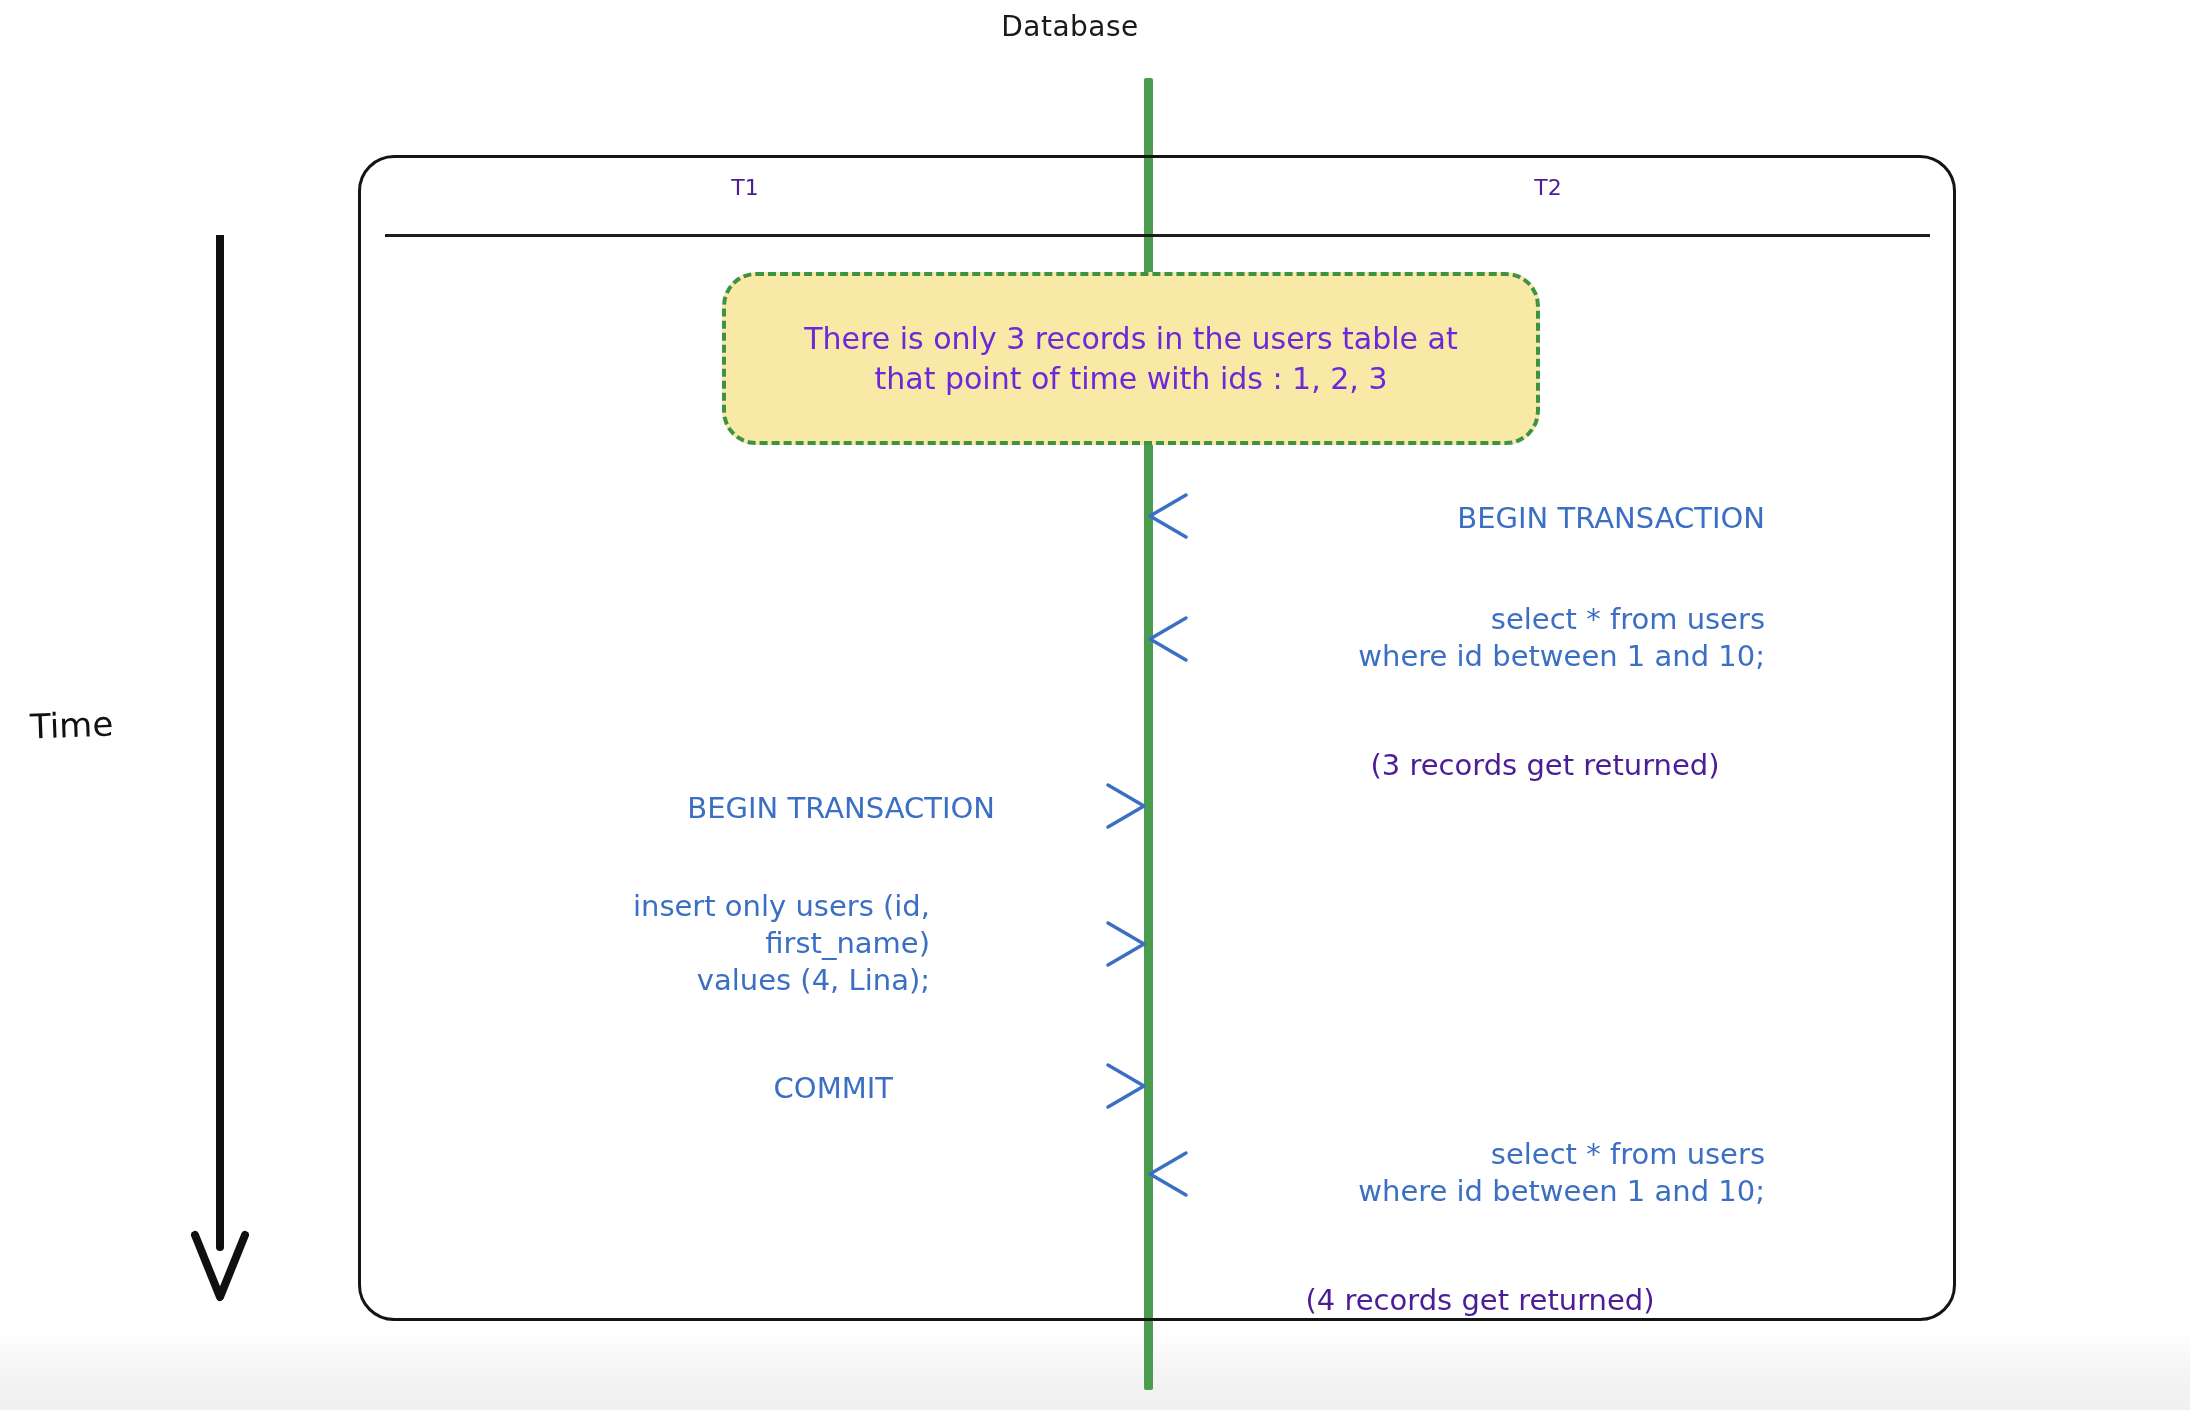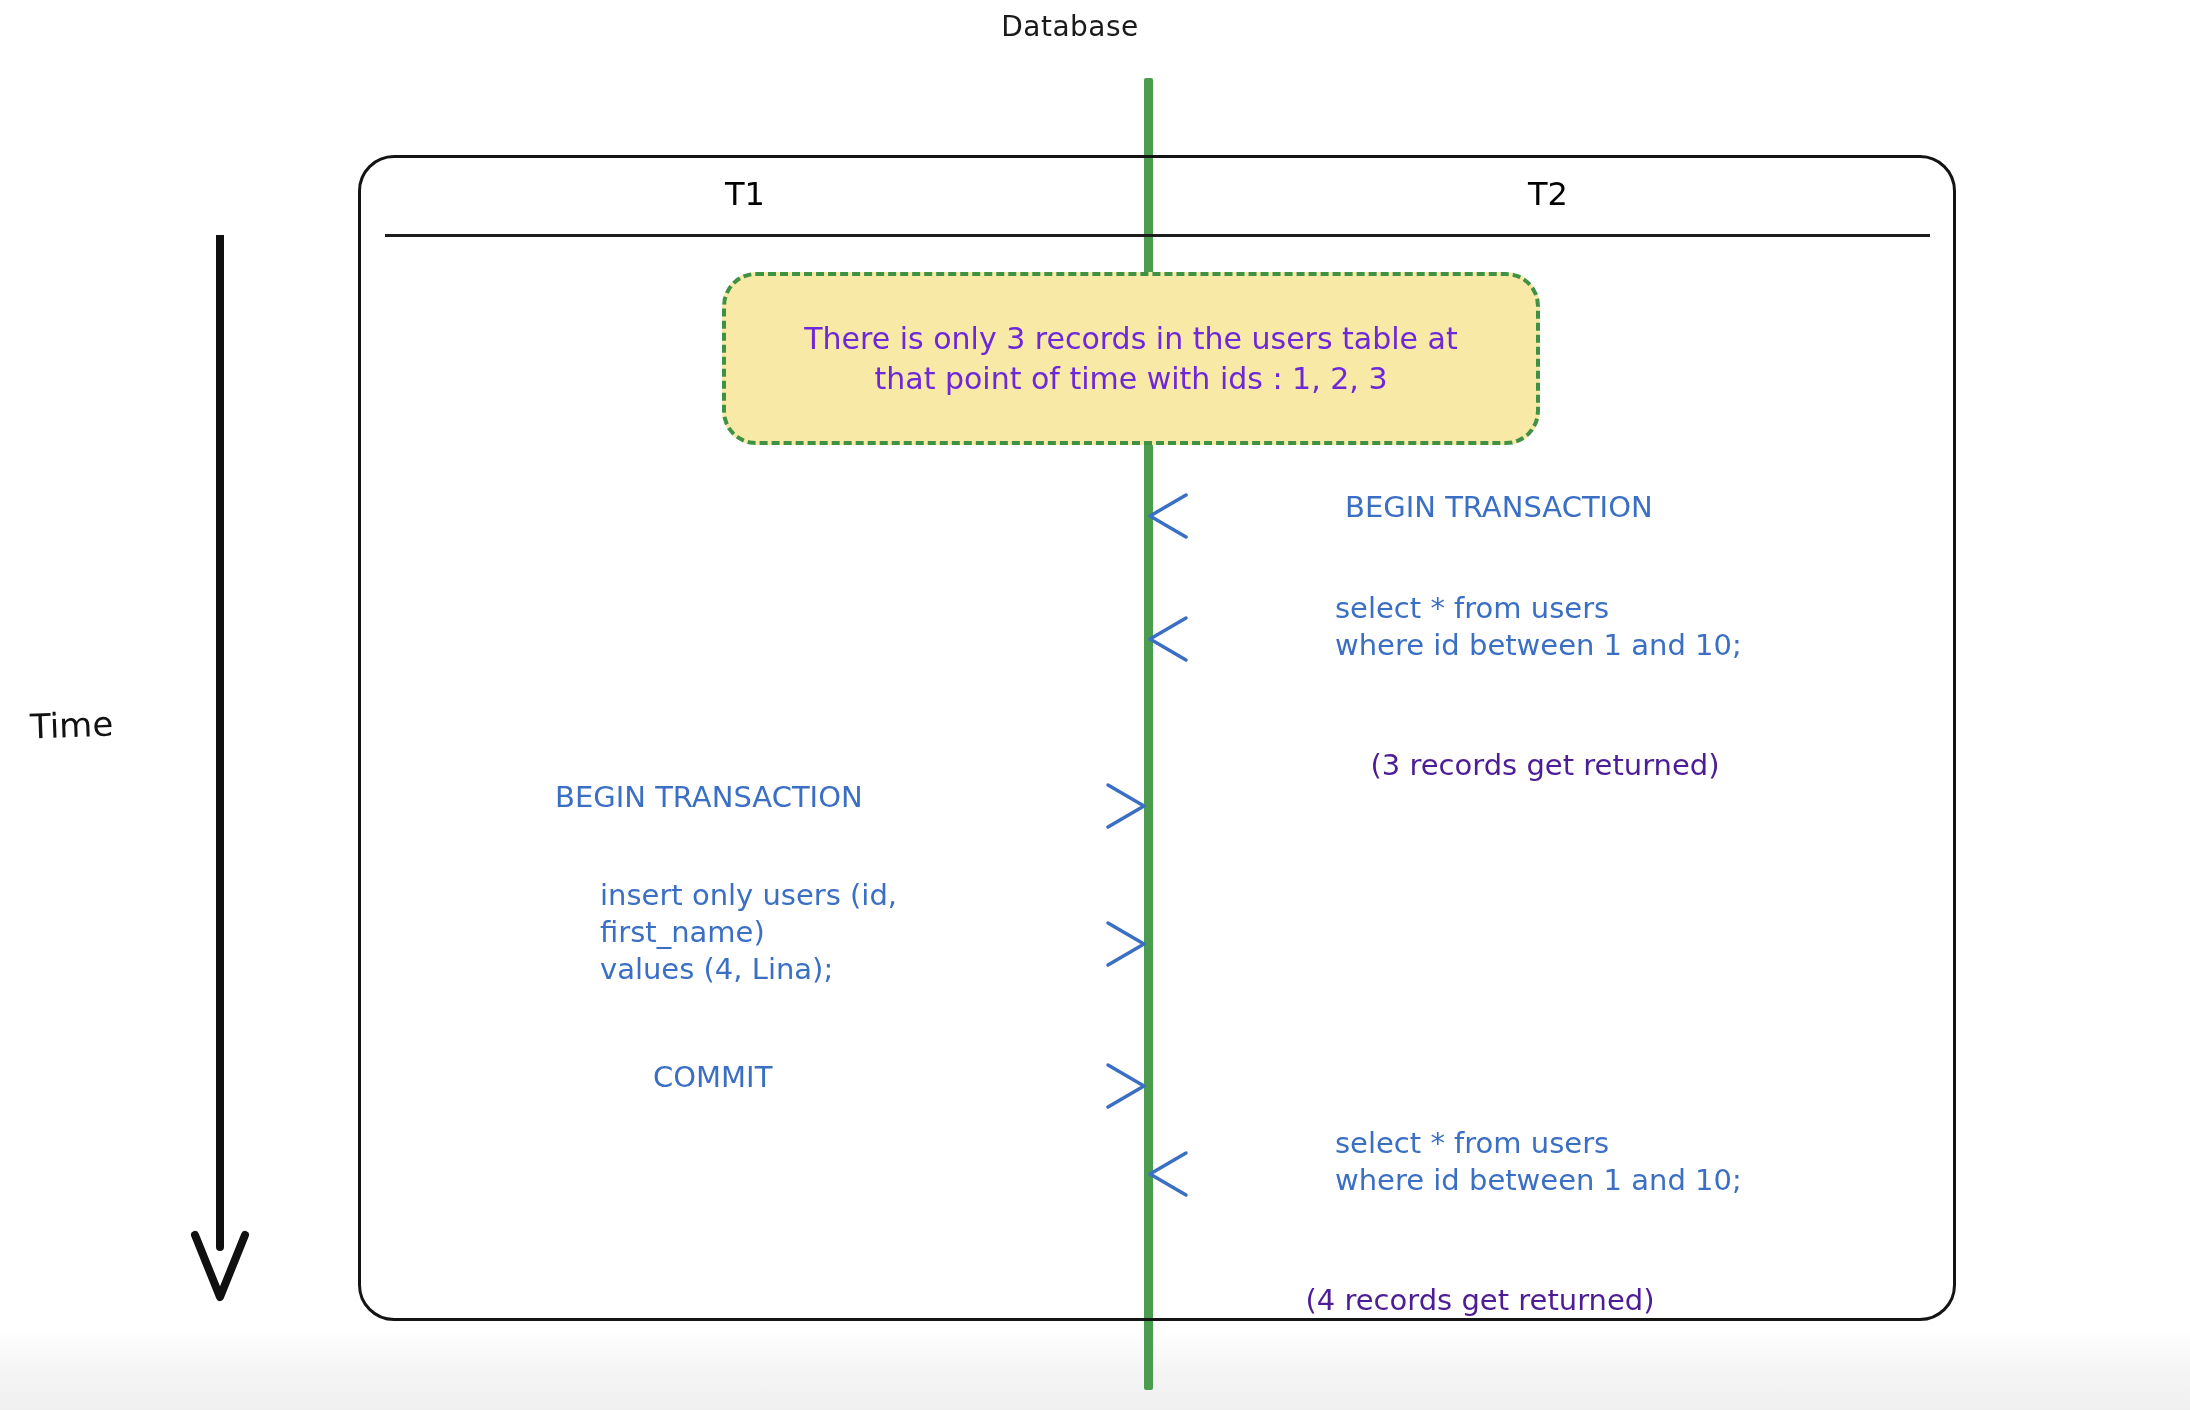--- a/index.html
+++ b/index.html
@@ -83,22 +83,22 @@
     position: absolute;
     left: 385px;
     top: 234px;
     width: 1545px;
     height: 0;
     border-top: 3px solid #1d1d1d;
   }
   .col-head {
     position: absolute;
     top: 175px;
-    font-size: 32px;
-    color: #000000;
+    font-size: 22px;
+    color: #4c1d95;
     text-align: center;
     width: 200px;
   }
   #col-head-t1 { left: 645px; }
   #col-head-t2 { left: 1448px; }
 
   
   #note-box {
     position: absolute;
     left: 722px;
@@ -130,27 +130,28 @@
   .msg-line {
     position: absolute;
     top: 0;
     left: 0;
     width: 100%;
     height: 100%;
     overflow: visible;
   }
   .msg-label {
     position: absolute;
-    text-align: left;
+    text-align: right;
     color: #3b6fc4;
     font-size: 29px;
     line-height: 1.28;
     white-space: pre-line;
     background: #ffffff;
     padding: 0 10px;
+    margin-top: 11px;
   }
   .note-red {
     position: absolute;
     text-align: center;
     color: #4c1d95;
     font-size: 29px;
     white-space: nowrap;
   }
 
   

